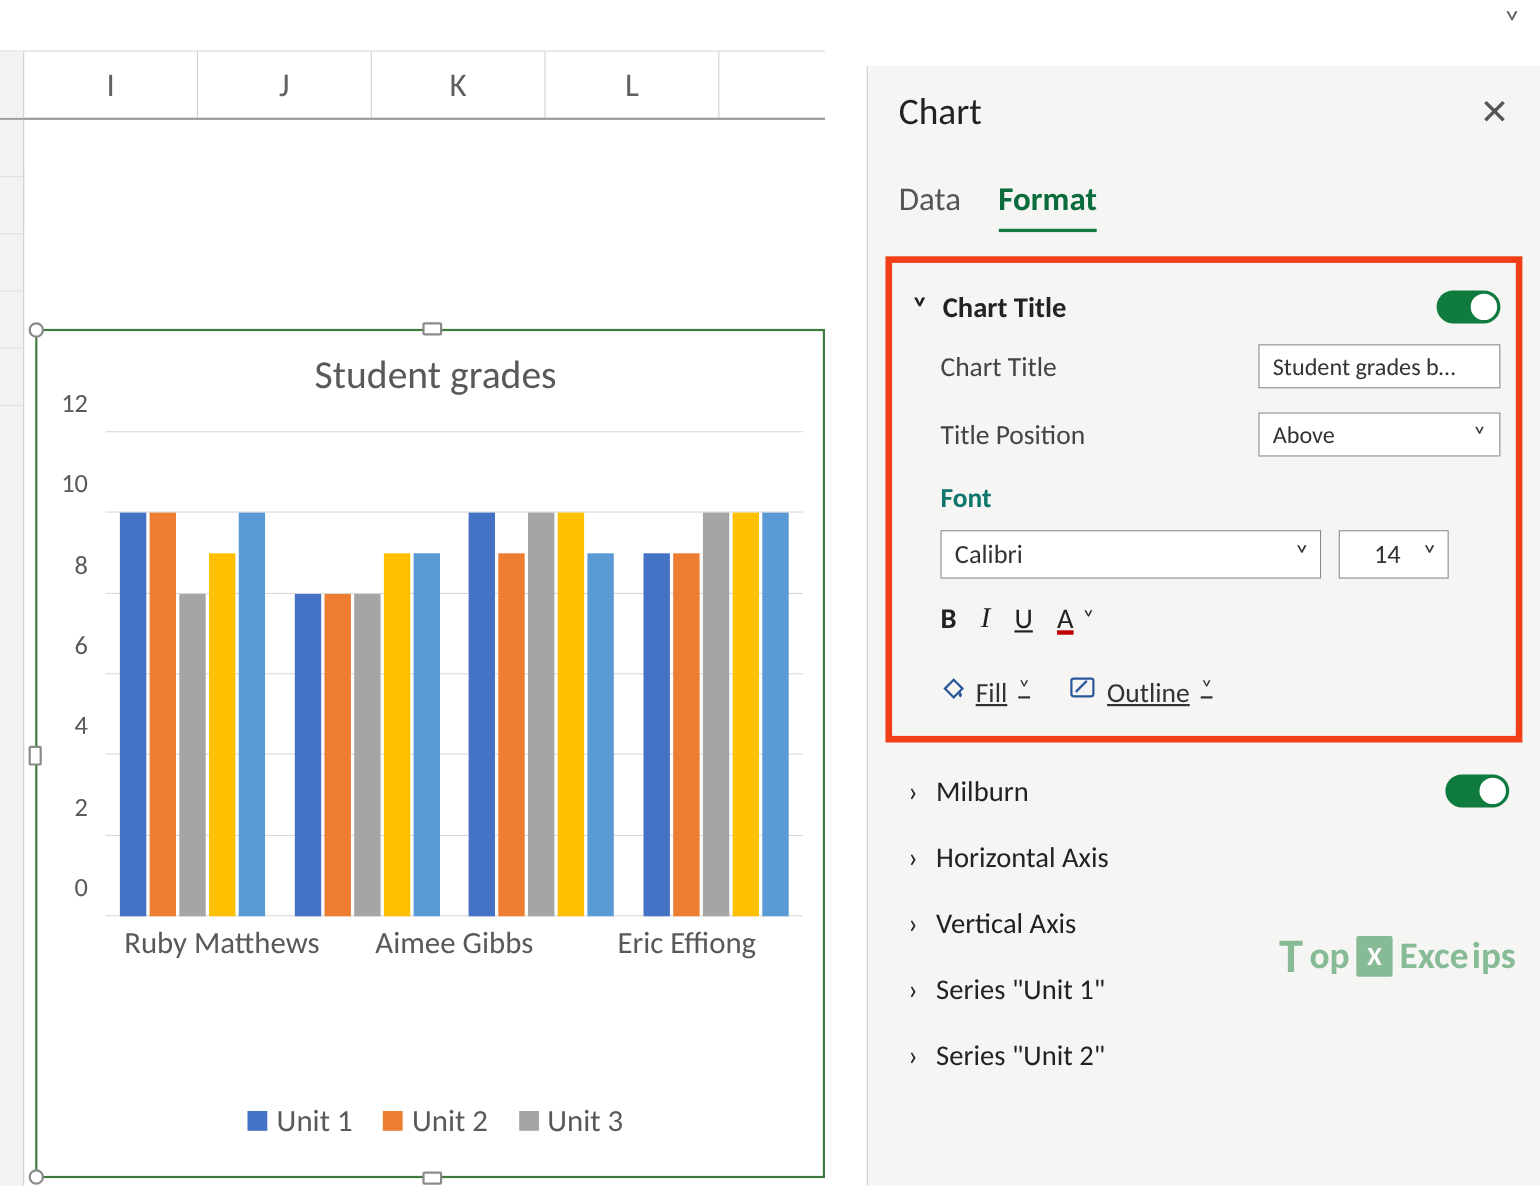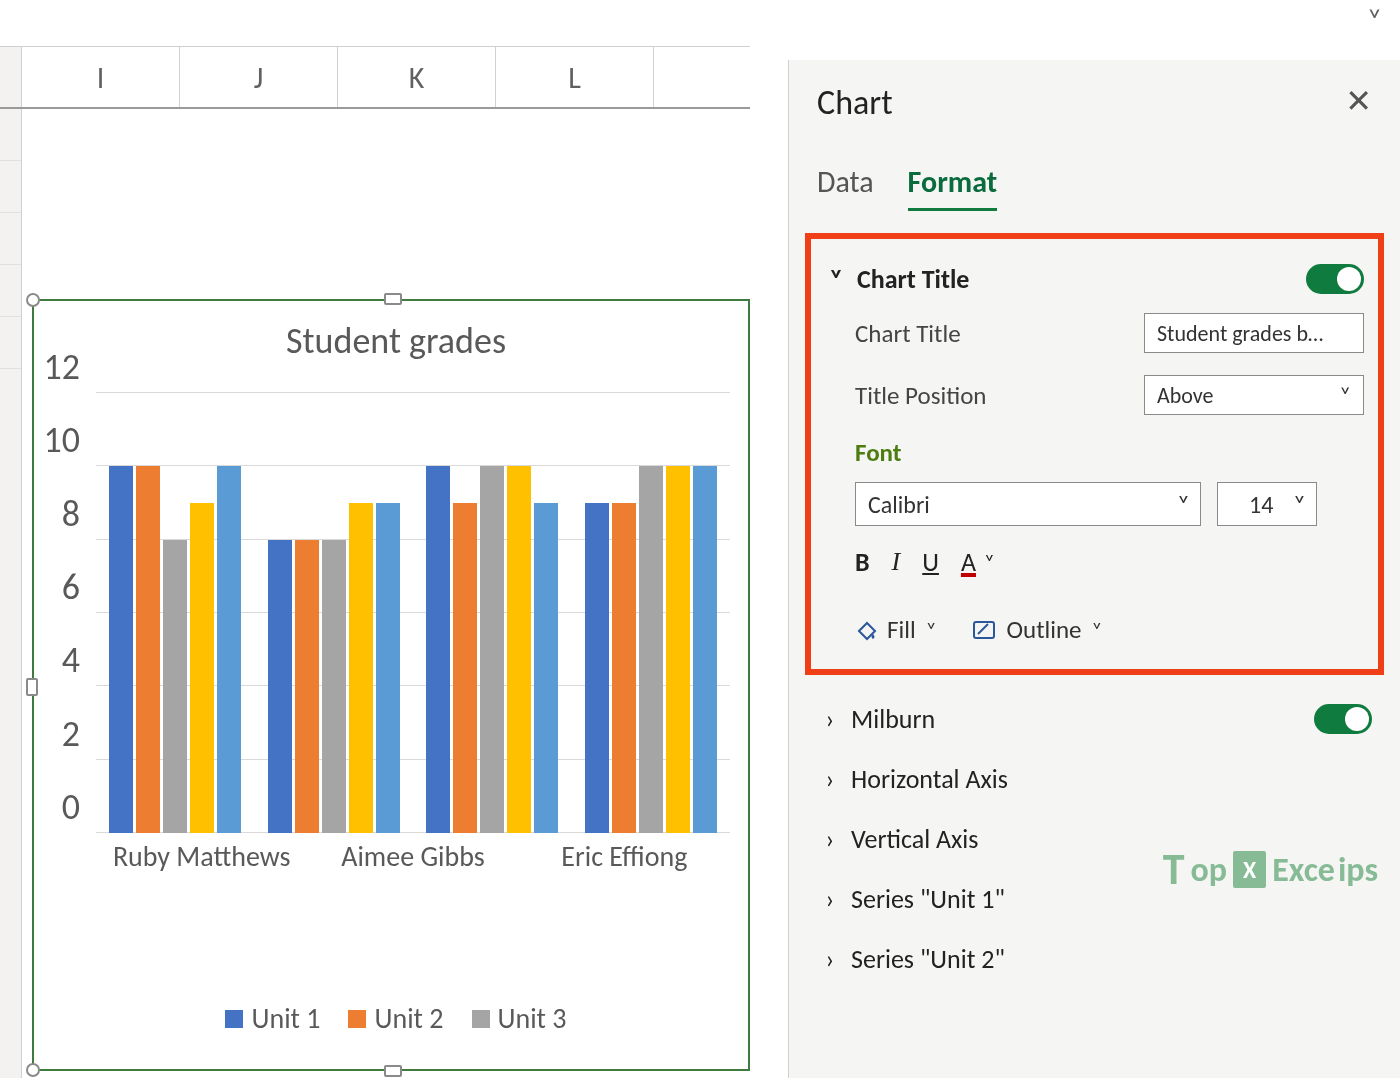--- a/index.html
+++ b/index.html
@@ -65,65 +65,65 @@
   }
   .handle { position:absolute; width:14px; height:14px; background:#fff; border:2px solid #8a8a8a; border-radius:50%; }
   .handle.tl{top:-8px;left:-8px;} .handle.bl{bottom:-8px;left:-8px;}
   .handle.mt{top:-8px;left:50%;margin-left:-7px;border-radius:2px;width:18px;height:12px;}
   .handle.mb{bottom:-8px;left:50%;margin-left:-7px;border-radius:2px;width:18px;height:12px;}
   .handle.ml{top:50%;left:-8px;margin-top:-7px;border-radius:2px;width:12px;height:18px;}
 
   .chart-title { text-align:center; font-size:36px; color:#595959; font-family:Calibri,sans-serif; margin:8px 0 30px 0; white-space:nowrap; overflow:hidden;}
   .plot-wrap { position:relative; height:480px; margin-left:18px;}
   .yaxis { position:absolute; left:-32px; top:0; bottom:40px; width:40px;}
-  .ytick { position:absolute; right:8px; font-size:36px; color:#595959; transform:translateY(50%); }
+  .ytick { position:absolute; right:8px; font-size:24px; color:#595959; transform:translateY(50%); }
   .grid { position:absolute; left:16px; right:0; top:0; bottom:40px;}
   .gridline{position:absolute;left:0;right:0;border-top:1px solid #d9d9d9;}
   .bars-row{position:absolute;left:16px;right:0;bottom:40px;top:0;display:flex;}
   .group{flex:1;display:flex;align-items:flex-end;justify-content:center;gap:3px;padding:0 9px;}
   .bar{width:24px;}
   .c0{background:#4472c4;} .c1{background:#ed7d31;} .c2{background:#a5a5a5;} .c3{background:#ffc000;} .c4{background:#5b9bd5;}
   .xaxis{position:absolute;left:16px;right:0;bottom:-48px;display:flex;height:80px;}
   .xlabel{flex:1;text-align:center;font-size:28px;color:#595959;line-height:1.15;padding:0 2px;}
   .legend-row{display:flex;justify-content:center;gap:28px;margin-top:128px;font-size:28px;color:#595959;}
   .legend-item{display:flex;align-items:center;gap:8px;}
   .swatch{width:18px;height:18px;}
 
   
   .side-panel {
     position:absolute; right:0; top:60px; width:612px; bottom:0;
     background:#f5f5f3; border-left:1px solid #d0d0d0;
     padding: 22px 28px 0 28px;
   }
-  .sp-header{display:flex;align-items:flex-start;justify-content:space-between;margin-bottom:40px;gap:24px;}
+  .sp-header{display:flex;align-items:center;justify-content:space-between;margin-bottom:40px;gap:24px;}
   .sp-title{font-size:34px;color:#222;}
   .sp-close{font-size:32px;color:#555;cursor:pointer;font-weight:300;}
   .sp-tabs{display:flex;gap:34px;font-size:30px;margin-bottom:28px;}
   .sp-tab{color:#555;padding-bottom:8px;cursor:pointer;}
   .sp-tab.active{color:#0a6b3d;font-weight:600;border-bottom:3px solid #0f7b3e;}
 
   .highlight-box{border:6px solid #f03e16;padding:16px 14px 24px 14px;margin:-6px -12px 8px -12px;}
 
   .sec-head{display:flex;align-items:center;gap:10px;font-size:26px;color:#222;margin:8px 0 18px 0;}
   .sec-head.bold{font-weight:700;}
   .chevr{width:22px;display:inline-block;text-align:center;}
   .sec-row{display:flex;align-items:center;justify-content:space-between;margin:0 0 22px 30px;font-size:25px;color:#444;}
   .input-like{border:1px solid #8a8a8a;background:#fff;height:40px;display:flex;align-items:center;padding:0 12px;font-size:22px;color:#333;min-width:220px;justify-content:space-between;}
   .select-like{border:1px solid #8a8a8a;background:#fff;height:44px;display:flex;align-items:center;justify-content:space-between;padding:0 10px 0 12px;font-size:24px;color:#333;min-width:346px;}
   .select-small{min-width:100px;padding-left:31px;}
-  .font-sec-label{margin:4px 0 14px 30px;font-size:25px;font-weight:700;color:#4d7c0f;}
+  .font-sec-label{margin:4px 0 14px 30px;font-size:25px;font-weight:700;color:#0f766e;}
   .font-row{display:flex;gap:16px;margin:0 0 20px 30px;}
   .toolbar{display:flex;gap:22px;margin:0 0 36px 30px;align-items:center;font-size:26px;}
   .toolbar .b{font-weight:800;}
   .toolbar .i{font-style:italic;font-family:serif;}
   .toolbar .u{text-decoration:underline;}
   .toolbar .a{text-decoration:underline;text-decoration-color:#c00000;text-decoration-thickness:4px;}
   .toolbar span{cursor:pointer;color:#222;}
   .fill-row{display:flex;gap:36px;margin-left:30px;align-items:center;font-size:25px;color:#333;}
-  .fill-row .item{display:flex;align-items:center;gap:10px;cursor:pointer;}
+  .fill-row .item{display:flex;align-items:flex-start;gap:10px;cursor:pointer;text-decoration:underline;}
 
   .other-sec{display:flex;align-items:center;gap:10px;font-size:26px;color:#222;margin:28px 0 0 2px;}
   .toggle{width:58px;height:30px;background:#0f7b3e;border-radius:16px;position:relative;cursor:pointer;}
   .toggle::after{content:"";position:absolute;right:3px;top:3px;width:24px;height:24px;background:#fff;border-radius:50%;}
 
   .watermark{position:absolute;right:22px;bottom:182px;display:flex;align-items:center;gap:6px;color:#7ab58d;font-size:34px;font-weight:700;opacity:.9;pointer-events:none;}
   .watermark .xl{display:inline-block;border:4px solid #7ab58d;padding:0 6px;font-size:24px;font-weight:800;border-radius:2px;background:#7ab58d;color:#fff;}
   svg{display:block;}
 </style>
 </head>

